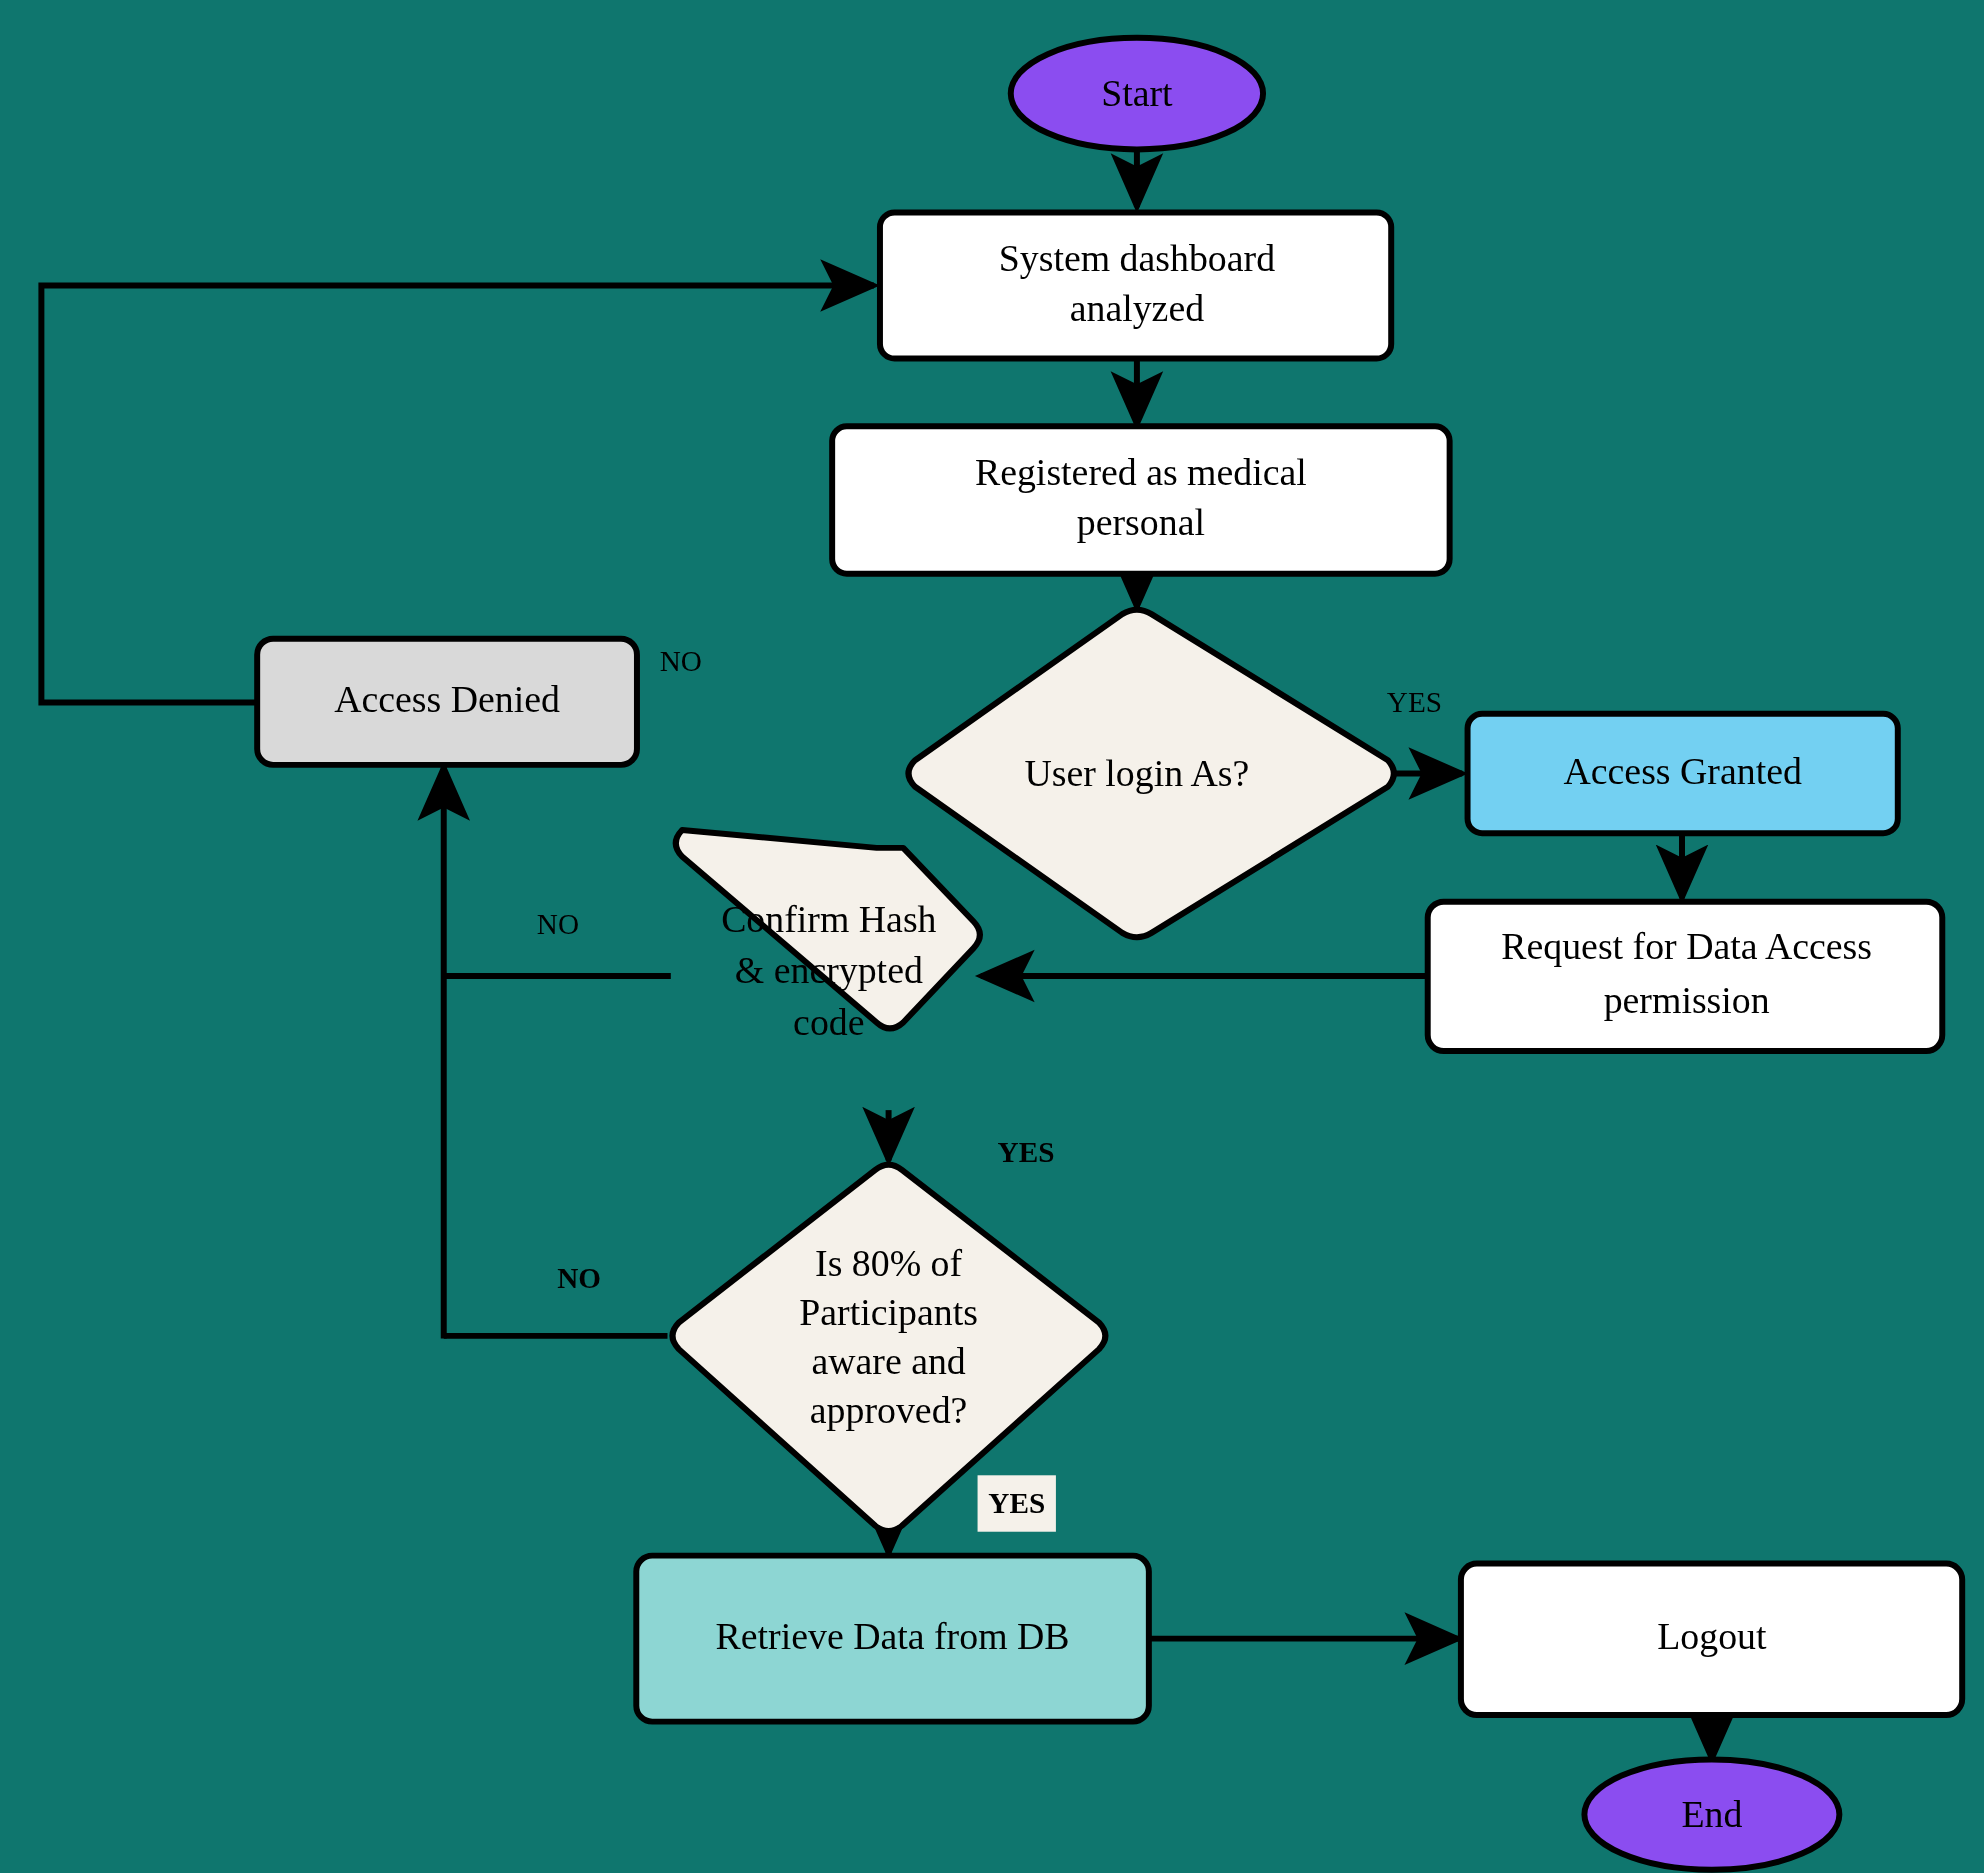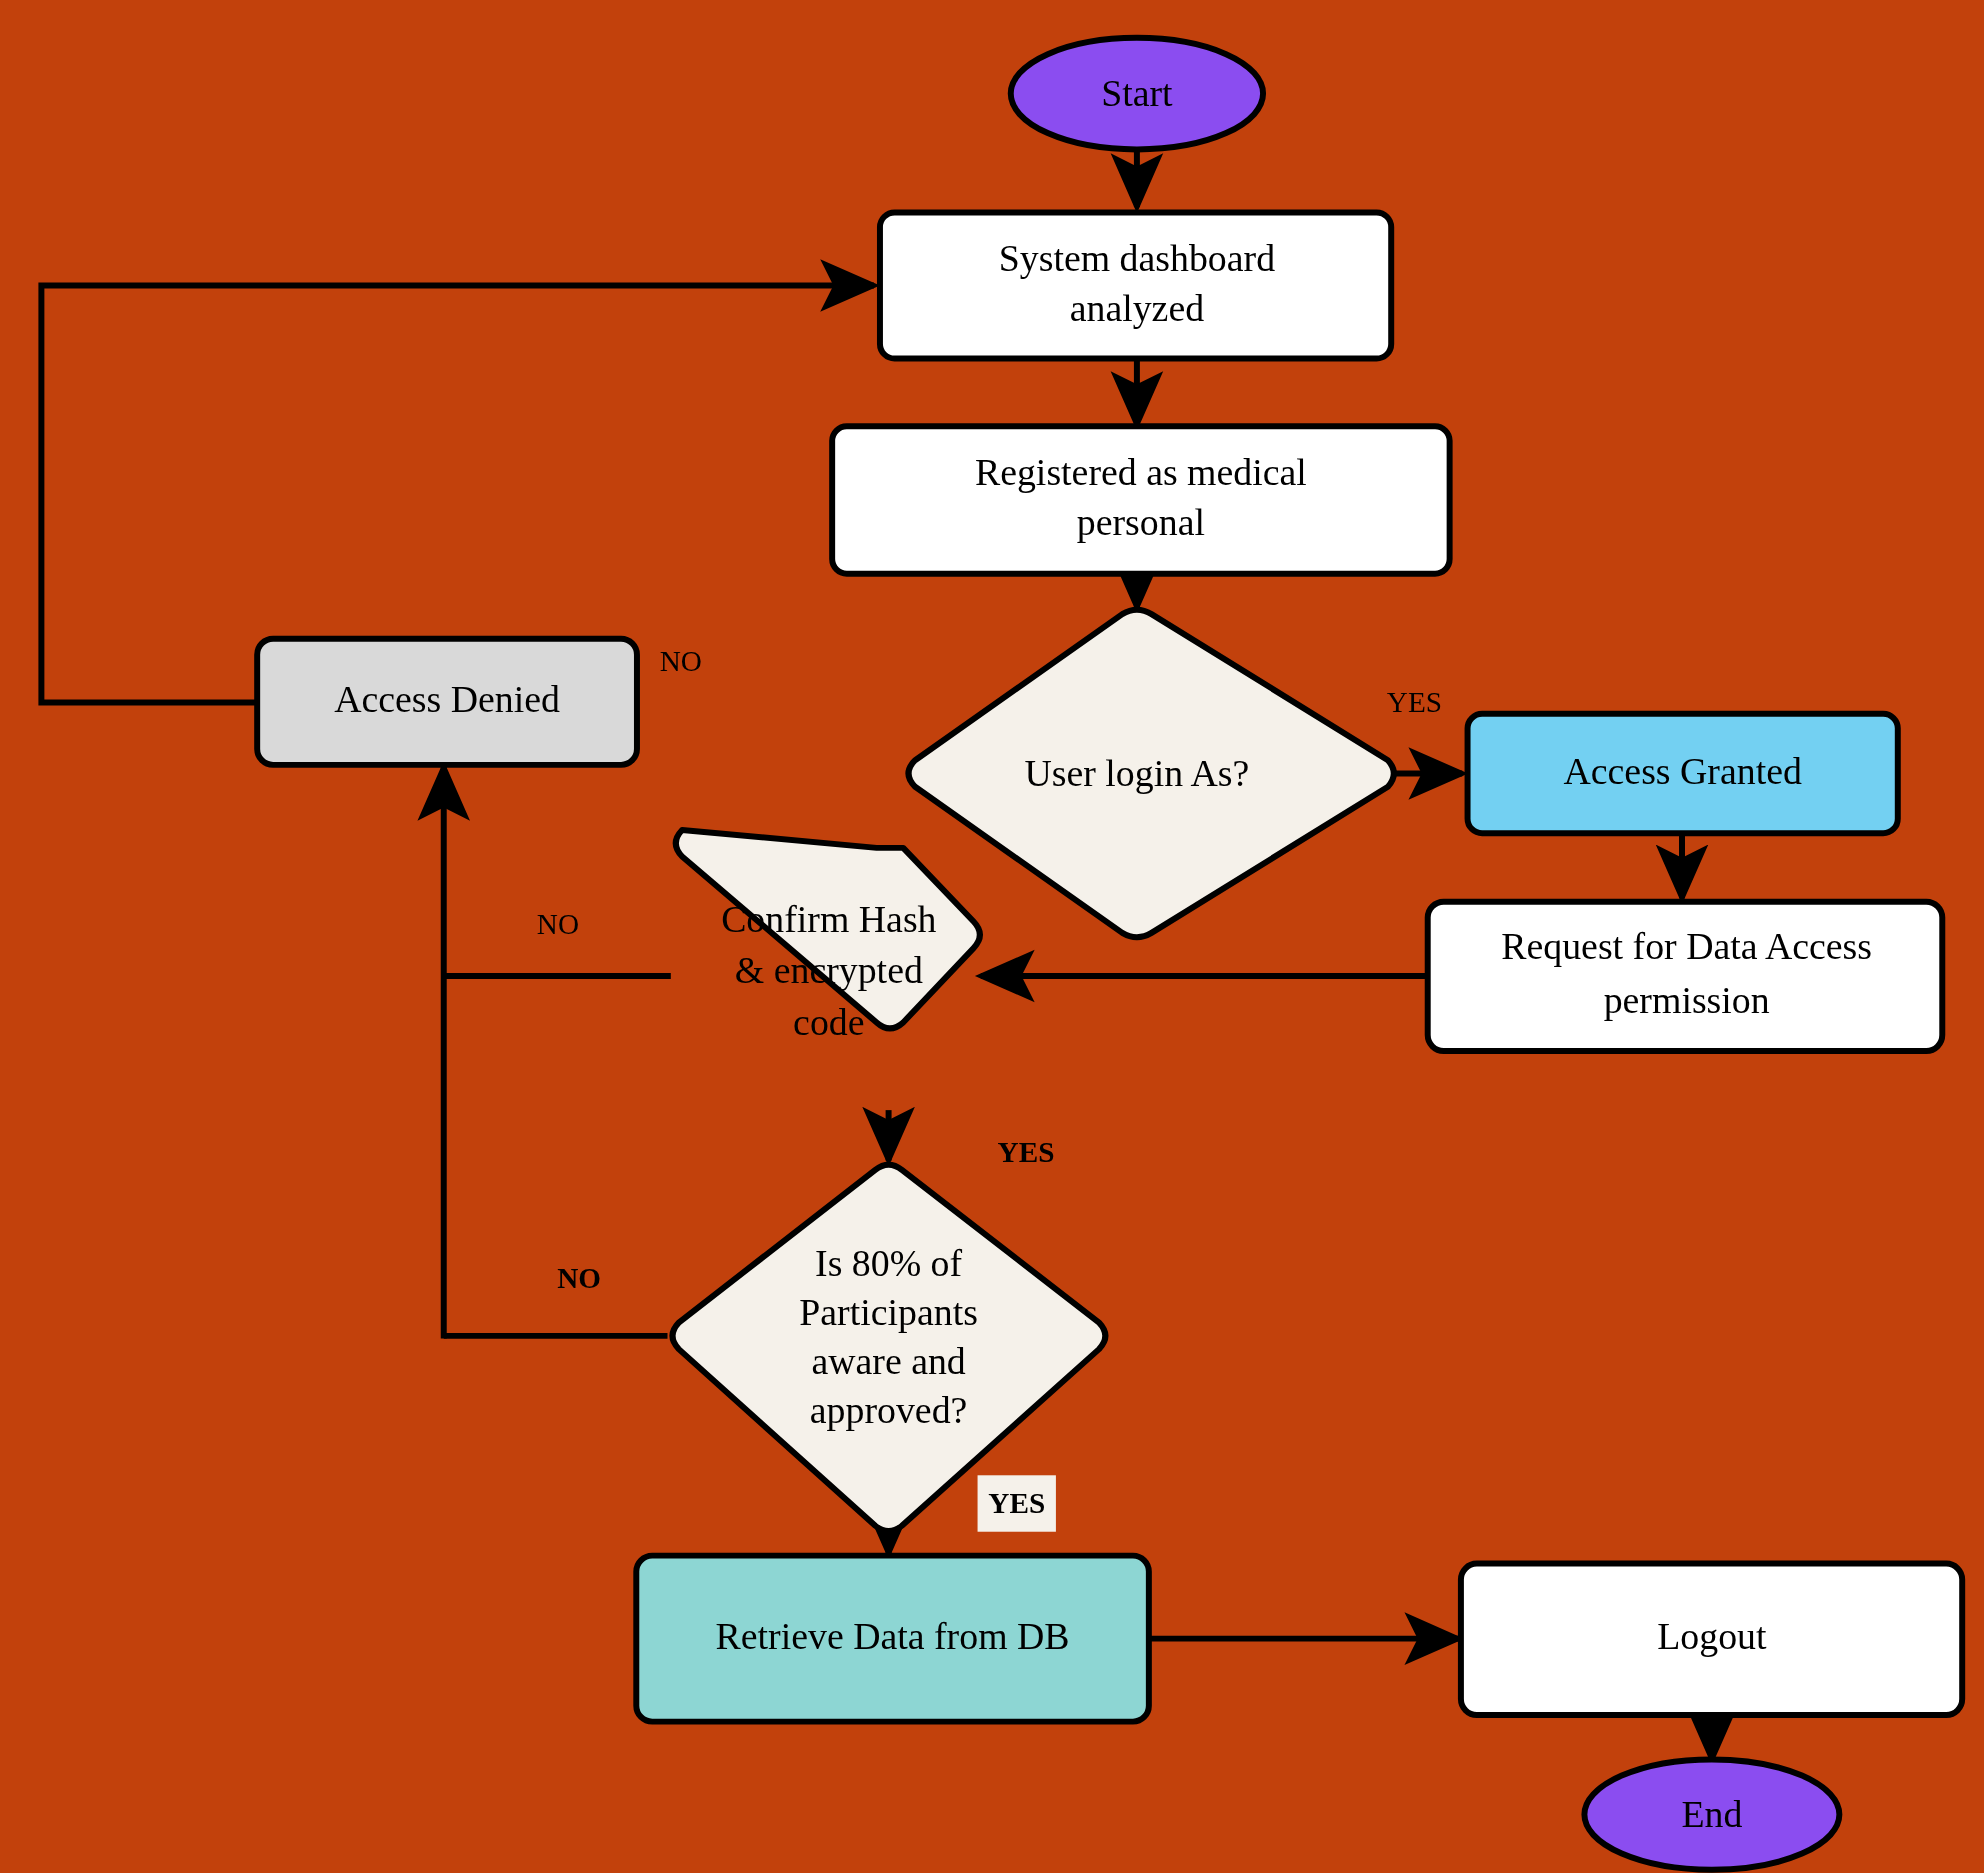--- a/index.html
+++ b/index.html
@@ -10,21 +10,21 @@
   body {
     width: 1985px;
     height: 1873px;
     font-family: "Liberation Serif", "DejaVu Serif", serif;
     overflow: hidden;
   }
   #flowchart-root {
     position: relative;
     width: 1985px;
     height: 1873px;
-    background: #c2410c;
+    background: #0f766e;
   }
   svg.diagram {
     display: block;
     width: 1985px;
     height: 1873px;
   }
   .node-shape {
     stroke: #000000;
     stroke-width: 9;
     stroke-linejoin: round;

